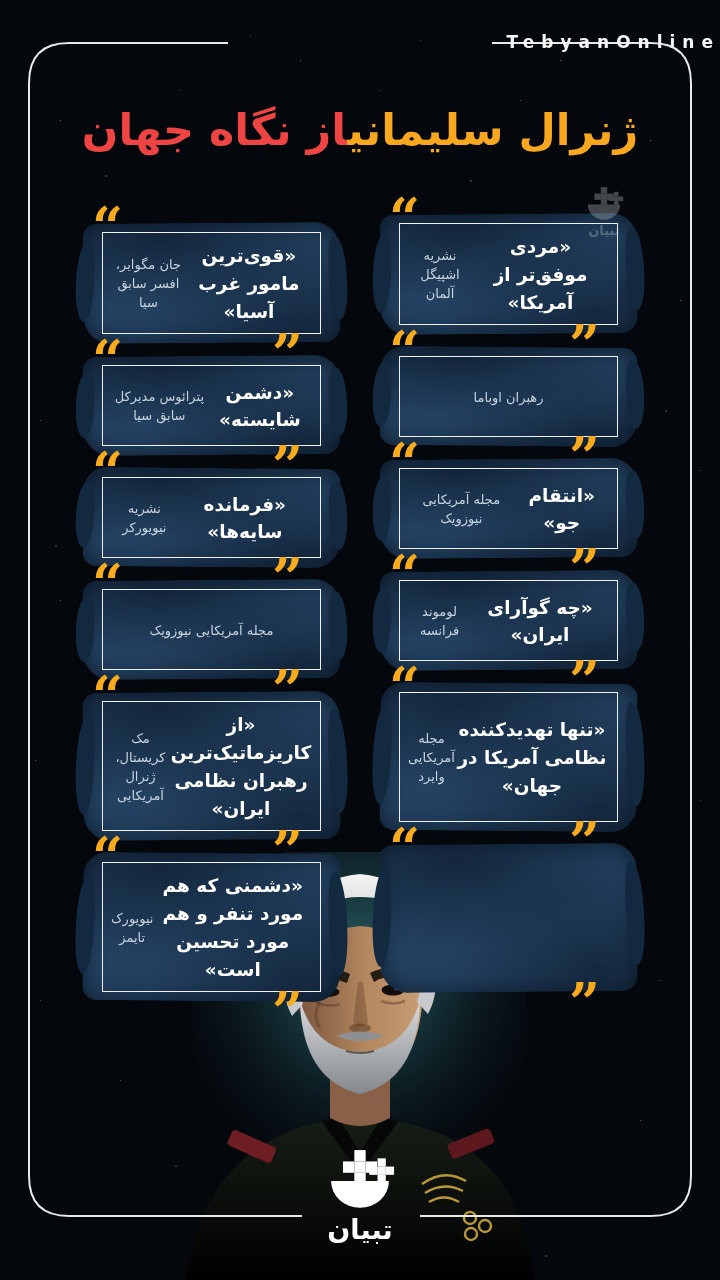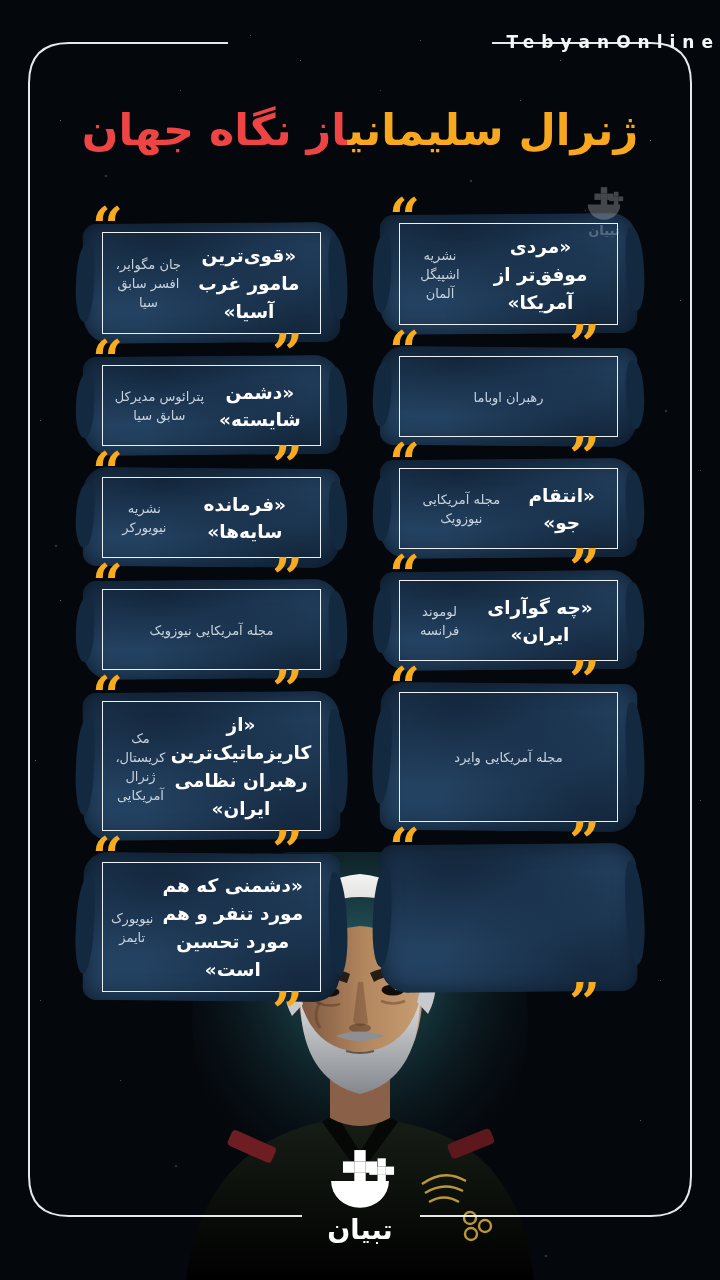--- a/index.html
+++ b/index.html
@@ -272,20 +272,21 @@
     <div class="cframe">
       <div class="qsrc">مجله آمریکایی نیوزویک</div>
     </div>
     <span class="q q-close">”</span>
   </div>
 
   <div class="card">
     <div class="brush"></div>
     <span class="q q-open">“</span>
     <div class="cframe">
+      <div class="qtext">«تنها تهدیدکننده نظامی آمریکا در جهان»</div>
       <div class="qsrc">مجله آمریکایی وایرد</div>
     </div>
     <span class="q q-close">”</span>
   </div>
 
   <div class="card">
     <div class="brush"></div>
     <span class="q q-open">“</span>
     <div class="cframe">
       <div class="qtext">«از کاریزماتیک‌ترین رهبران نظامی ایران»</div>

